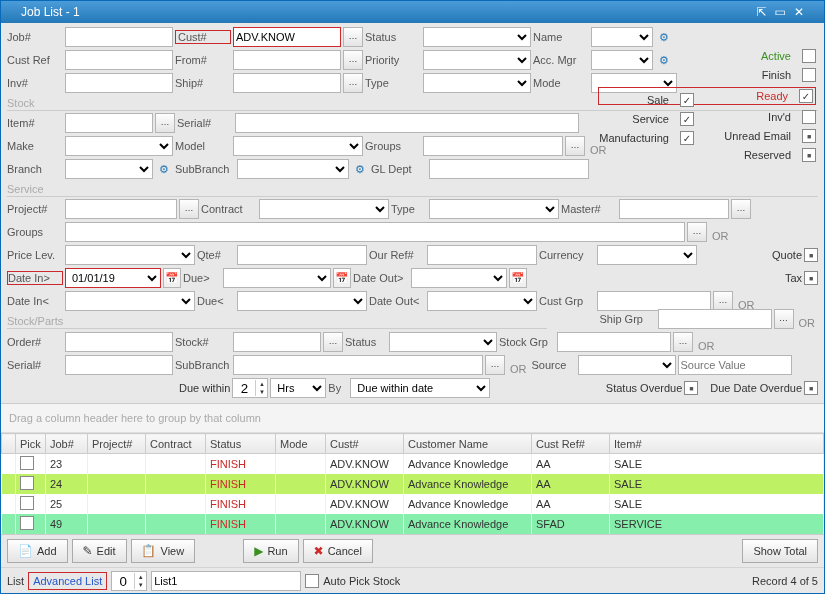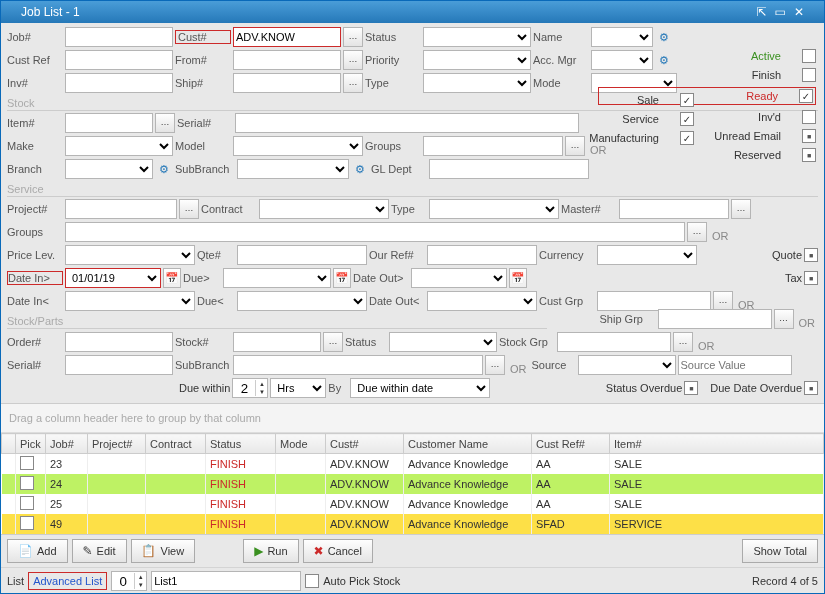--- a/index.html
+++ b/index.html
@@ -15,35 +15,35 @@
 .fld { width: 108px; }
 .fld-s { width: 108px; }
 .fld-xs { width: 88px; }
 .drop { width: 108px; }
 .drop-s { width: 62px; }
 .btn-ell { width: 20px; height: 20px; border: 1px solid #b5b5b5; background: linear-gradient(#fefefe,#e4e4e4); font-size: 9px; line-height: 16px; text-align: center; cursor: pointer; }
 .btn-gear { width: 18px; height: 20px; display: inline-flex; align-items: center; justify-content: center; font-size: 11px; color: #2578b8; cursor:pointer;}
 .section-hdr { color: #aaa; font-size: 11px; border-bottom: 1px solid #ccc; margin: 4px 0 2px 0; padding-bottom: 1px; }
 .checks-col { position: absolute; right: 8px; top: 26px; width: 218px; }
 .chk-row { display: flex; justify-content: flex-end; align-items: center; gap: 3px; margin-bottom: 5px; font-size: 11px; }
-.chk-row .lbl2 { width: 82px; text-align: right; margin-right: 18px; }
+.chk-row .lbl2 { width: 82px; text-align: right; margin-right: 8px; }
 .chk-box { width: 14px; height: 14px; border: 1px solid #888; background: #fff; display: inline-flex; align-items:center; justify-content:center; font-size:10px; }
 .chk-box.checked::after { content: "✓"; color: #333; }
 .chk-box.square::after { content: "■"; font-size: 7px; color: #555; }
 .green { color: #3a9020; }
 .red { color: #cc2a2a; }
 .hl-red { border: 1px solid #cc2a2a !important; }
 .or-tag { color: #888; font-size: 11px; padding: 0 3px; margin-top: 8px; }
 .grid-area { background: #fff; border-top: 1px solid #ccc; }
 .group-hint { color: #aaa; padding: 8px 8px; font-size: 11px; background:#f4f4f4; border-bottom:1px solid #ddd;}
 table { border-collapse: collapse; width: 100%; font-size: 11px; }
 th { background: linear-gradient(#f8f8f8,#e8e8e8); border: 1px solid #ccc; text-align: left; padding: 2px 4px; font-weight: normal; color: #444; height: 20px; }
 td { border-right: 1px solid #eee; padding: 2px 4px; height: 18px; }
 tr.even { background: #bef264; }
-tr.sel { background: #fde047; }
+tr.sel { background: #86efac; }
 .footer-bar { background: #e8e8e8; border-top: 1px solid #ccc; padding: 4px 6px; display: flex; align-items: center; gap: 4px; }
 .btn { border: 1px solid #aaa; background: linear-gradient(#fefefe,#e4e4e4); height: 24px; padding: 0 10px; display: inline-flex; align-items: center; gap: 4px; font-size: 11px; cursor: pointer; }
 .btn .ico { font-size: 12px; }
 .btn.run .ico { color: #3a9020; }
 .btn.cancel .ico { color: #cc2a2a; }
 .footer2 { background: #e8e8e8; padding: 3px 6px; display: flex; align-items: center; gap: 4px; border-top:1px solid #d4d4d4;}
 .cal-ico { width:18px; height:20px; display:inline-flex; align-items:center; justify-content:center; font-size:11px; color:#2578b8; cursor:pointer; border:1px solid #b5b5b5; background:linear-gradient(#fff,#eee);}
 .spin { width:36px; height:20px; border:1px solid #b5b5b5; background:#fff; display:inline-flex; align-items:center;}
 .spin input{border:none;width:22px;height:18px;text-align:center;}
 .spin .sp-btns{display:flex;flex-direction:column;width:12px;}

